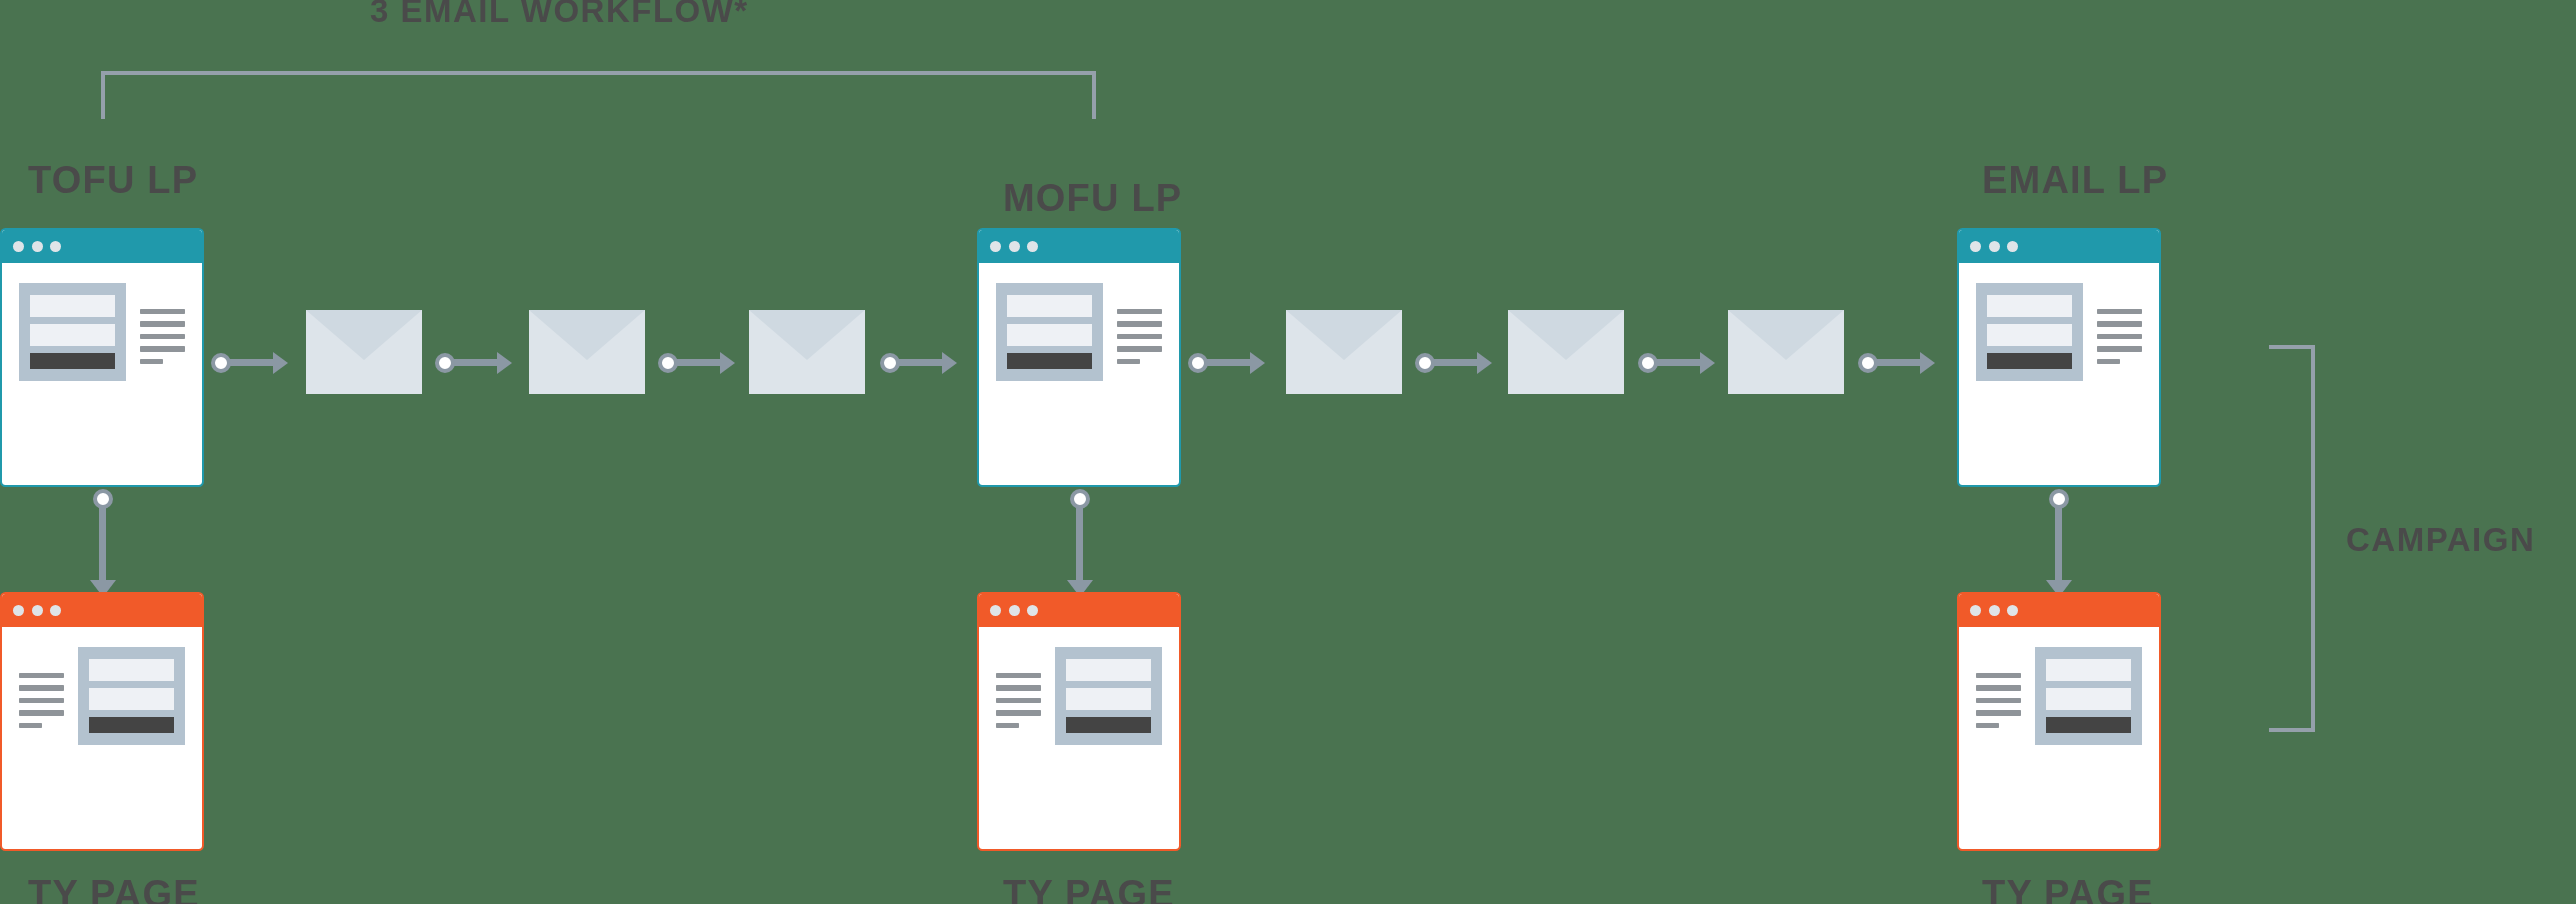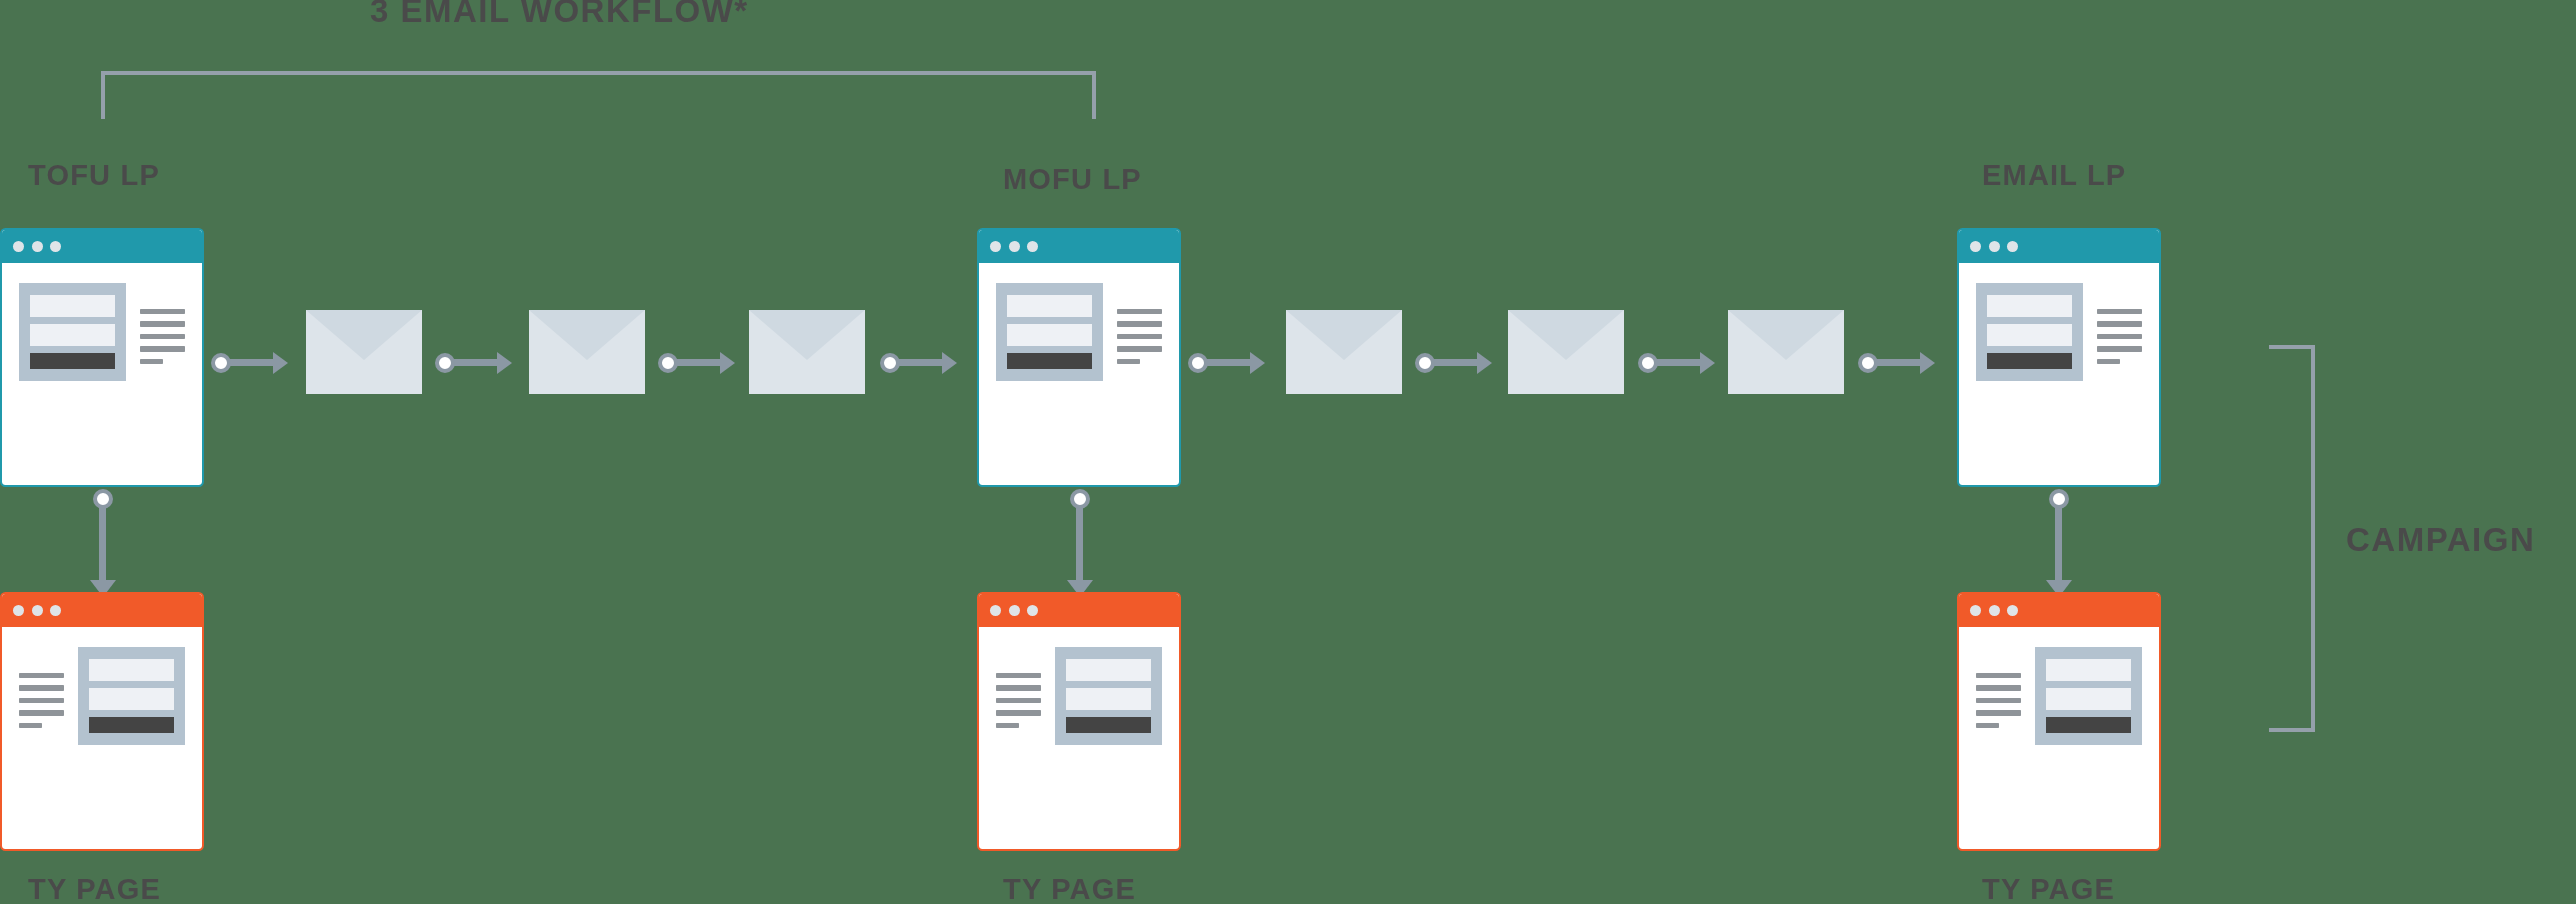--- a/index.html
+++ b/index.html
@@ -17,21 +17,21 @@
     height: 904px;
   }
 
   
   .label {
     position: absolute;
     color: #4a4a4a;
     font-weight: bold;
     letter-spacing: 1.2px;
     white-space: nowrap;
-    font-size: 29px;
+    font-size: 38px;
     line-height: 1;
   }
   .label.big {
     font-size: 33px;
     letter-spacing: 1.5px;
   }
 
   
   .bracket-top {
     position: absolute;
@@ -276,21 +276,21 @@
     <div class="conn-head"></div>
   </div>
   <div class="envelope" style="left:749px; top:310px; width:116px; height:84px;"></div>
 
   <div class="conn-h" style="left:880px; top:351px; width:77px;">
     <div class="conn-circle"></div>
     <div class="conn-shaft"></div>
     <div class="conn-head"></div>
   </div>
 
-  <div class="label" style="left:1003px; top:165px;">MOFU LP</div>
+  <div class="label" style="left:1003px; top:179px;">MOFU LP</div>
 
   <div class="window teal" style="left:977px; top:228px; width:204px; height:259px;">
     <div class="win-bar teal">
       <span class="dot"></span>
       <span class="dot"></span>
       <span class="dot"></span>
     </div>
     <div class="win-body">
       <div class="form-panel">
         <div class="form-field"></div>

